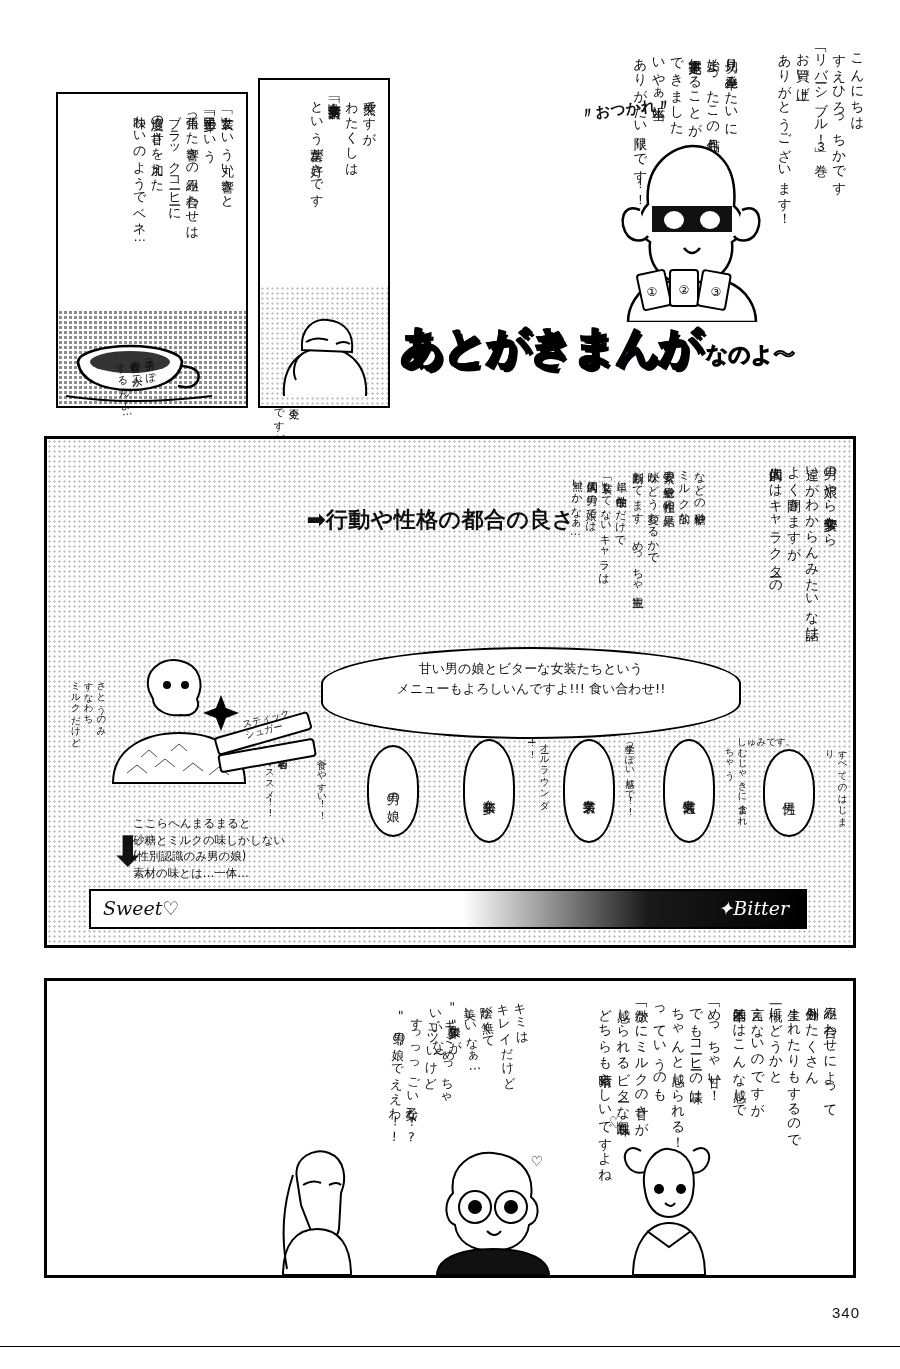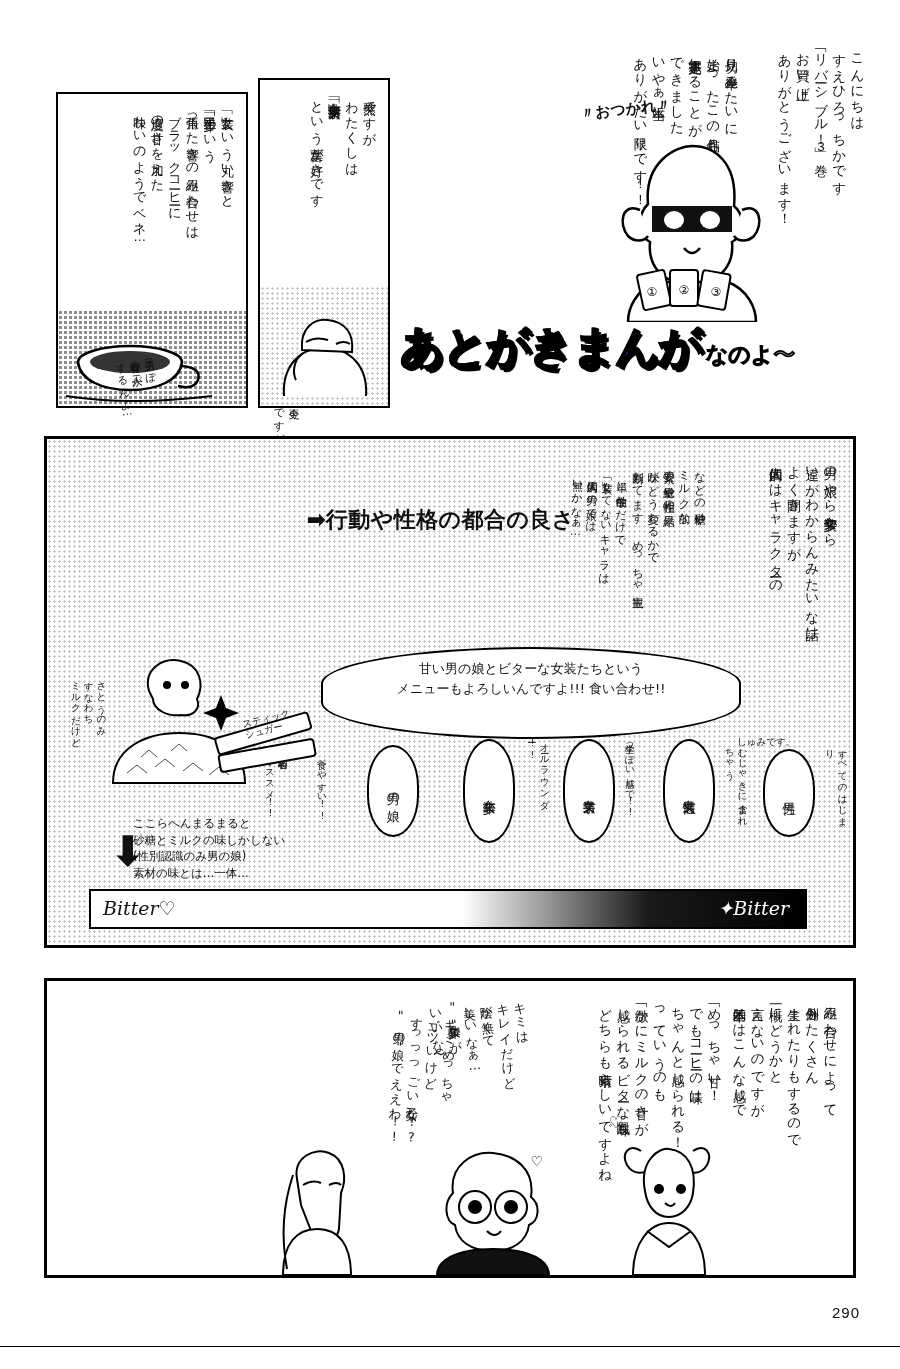--- a/index.html
+++ b/index.html
@@ -500,21 +500,21 @@
 ミルクだけど</span>
     </div>
 
     <div id="arrow-down">⬇</div>
     <div id="sugar-note" class="handwrite">ここらへんまるまると
 砂糖とミルクの味しかしない
 (性別認識のみ男の娘)
 素材の味とは…一体…</div>
 
     <div id="scale-bar">
-      <span id="scale-sweet">Bitter♡</span>
+      <span id="scale-sweet">Sweet♡</span>
       <span id="scale-bitter">✦Bitter</span>
     </div>
   </div>
 
   <div class="panel" id="panel-bot">
     <div id="bot-lead" class="vtext">組み合わせによって
 例外もたくさん
 生まれたりもするので
 一概にどうかと
 言えないのですが
@@ -574,15 +574,15 @@
         <path d="M38 56 C32 26 52 12 62 14 C80 16 90 32 86 58 C84 72 74 82 62 82 C48 82 40 70 38 56 Z" fill="#fff" stroke="#000" stroke-width="2"></path>
         <circle cx="52" cy="54" r="5" fill="#000"></circle>
         <circle cx="74" cy="54" r="5" fill="#000"></circle>
         <path d="M58 68 q6 6 10 0" fill="none" stroke="#000" stroke-width="2"></path>
         <path d="M26 140 C26 108 42 88 62 88 C84 88 98 108 98 140 Z" fill="#fff" stroke="#000" stroke-width="2"></path>
         <path d="M40 96 L62 112 L84 96" fill="none" stroke="#000" stroke-width="2"></path>
       </svg>
     </div>
   </div>
 
-  <div id="page-number">290</div>
+  <div id="page-number">340</div>
   <div id="bottom-rule"></div>
 </div>
 
 </body></html>

